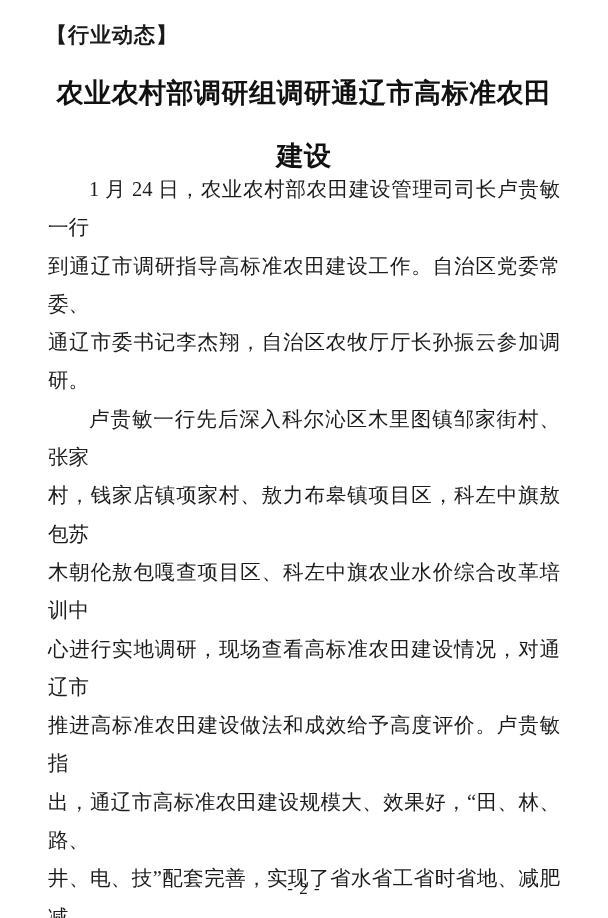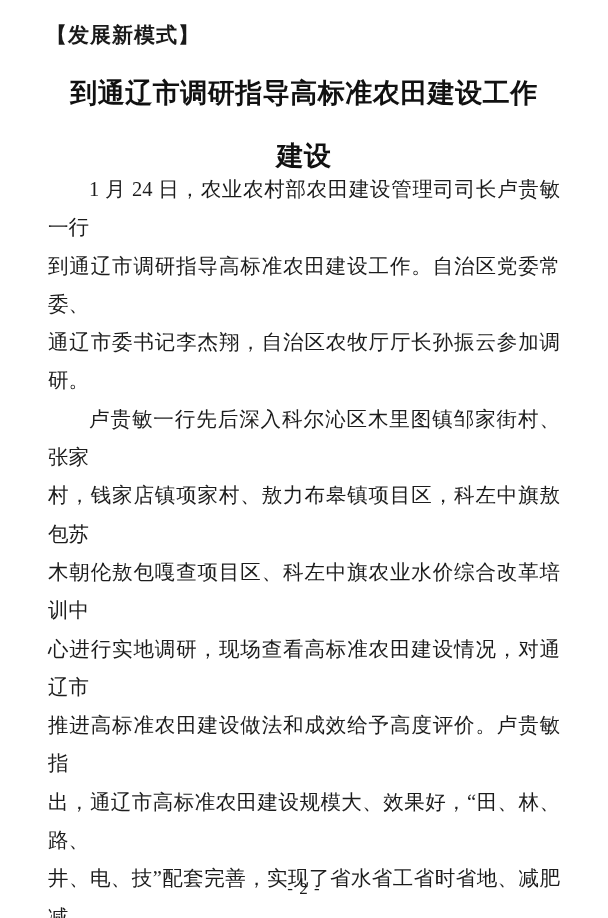--- a/index.html
+++ b/index.html
@@ -64,23 +64,23 @@
     font-size: 17px;
     letter-spacing: 1px;
     color: #1c1c1c;
   }
 </style>
 </head>
 <body>
 
 <div class="page">
 
-  <div class="section-label">【发展新模式】</div>
+  <div class="section-label">【行业动态】</div>
 
-  <h1 class="article-title">到通辽市调研指导高标准农田建设工作
+  <h1 class="article-title">农业农村部调研组调研通辽市高标准农田
 建设</h1>
 
   <div class="article-body">
     <p>1 月 24 日，农业农村部农田建设管理司司长卢贵敏一行
 到通辽市调研指导高标准农田建设工作。自治区党委常委、
 通辽市委书记李杰翔，自治区农牧厅厅长孙振云参加调研。</p>
     <p>卢贵敏一行先后深入科尔沁区木里图镇邹家街村、张家
 村，钱家店镇项家村、敖力布皋镇项目区，科左中旗敖包苏
 木朝伦敖包嘎查项目区、科左中旗农业水价综合改革培训中
 心进行实地调研，现场查看高标准农田建设情况，对通辽市

